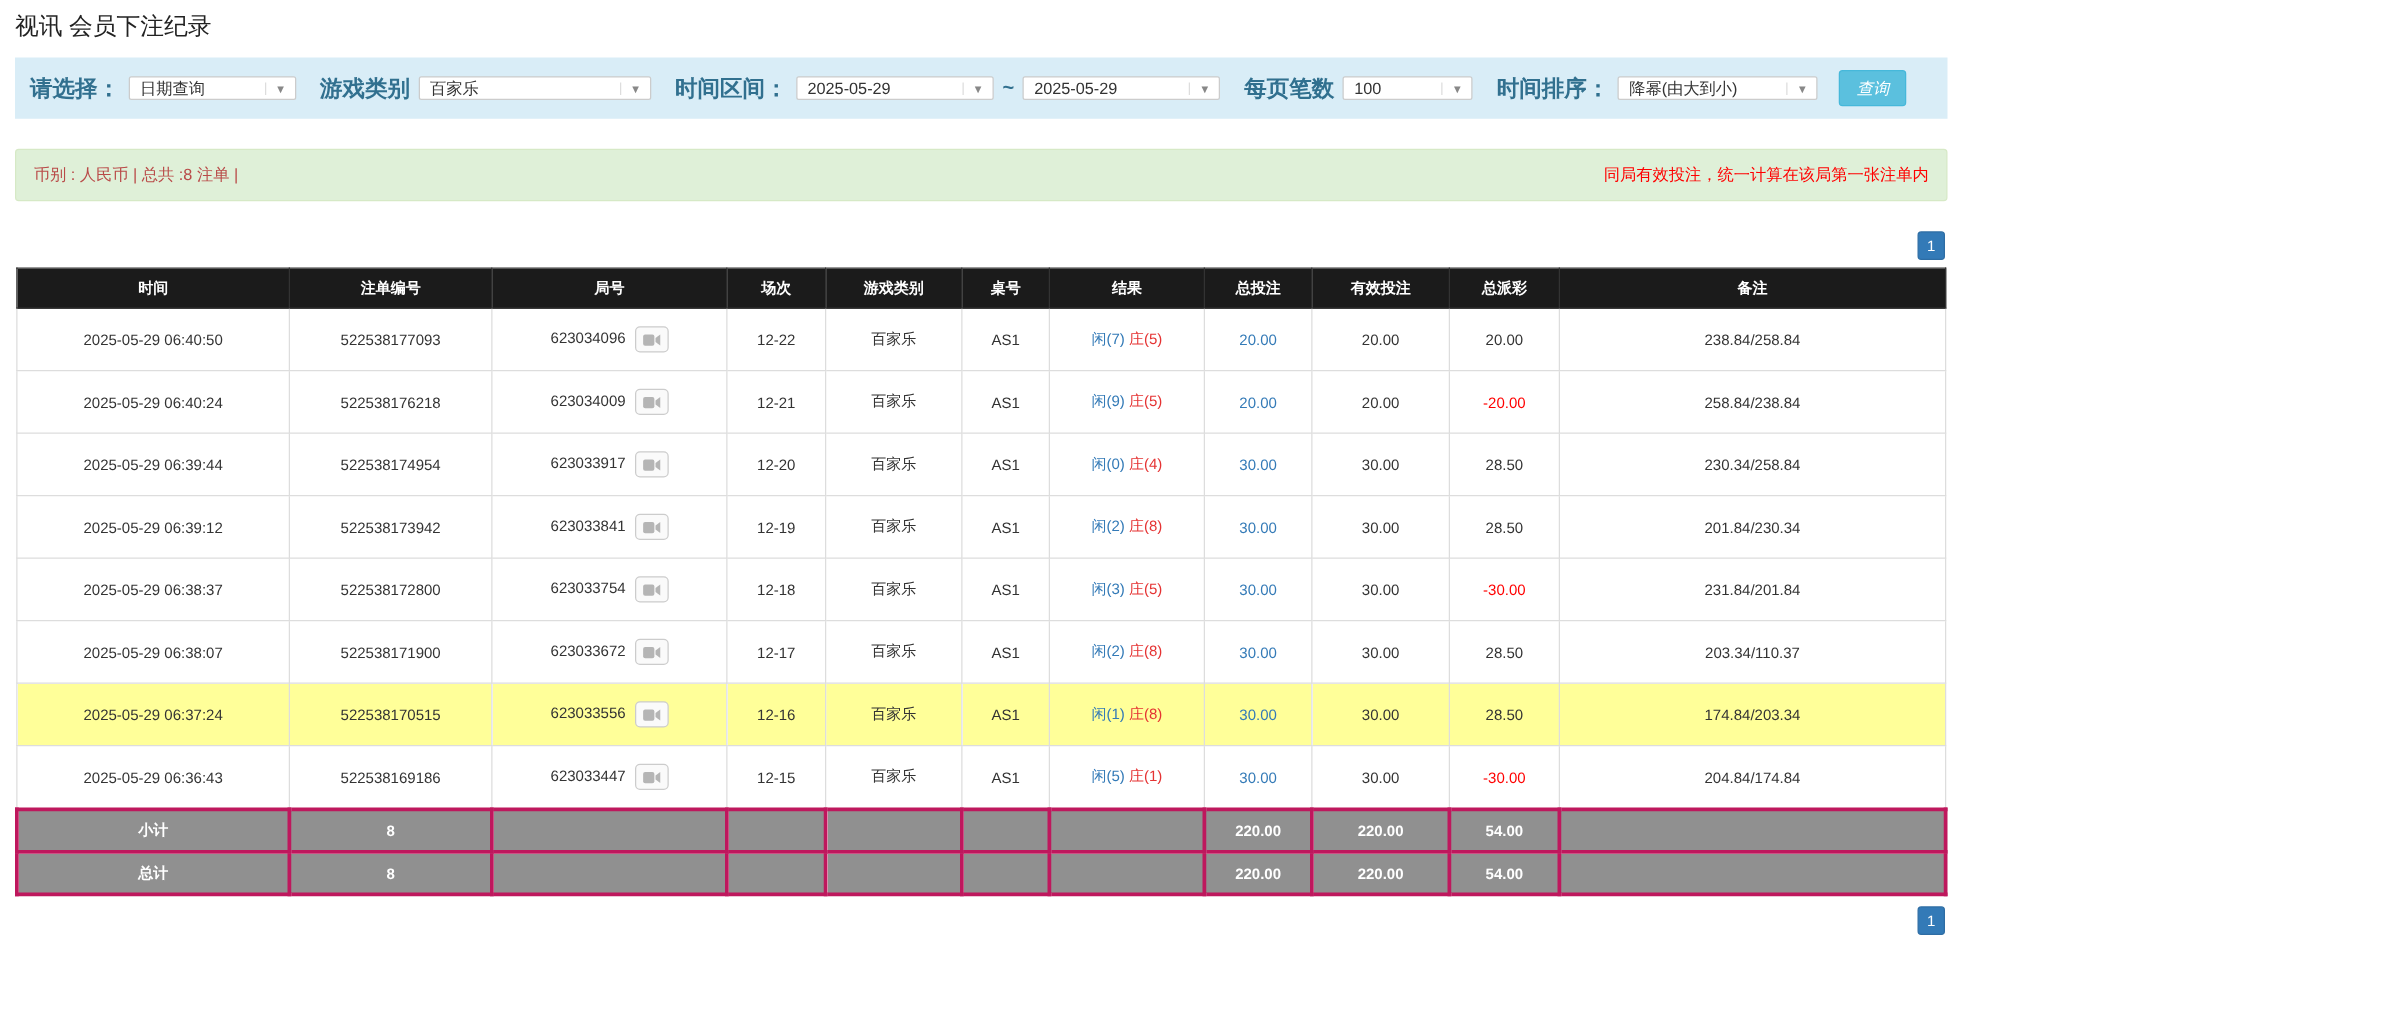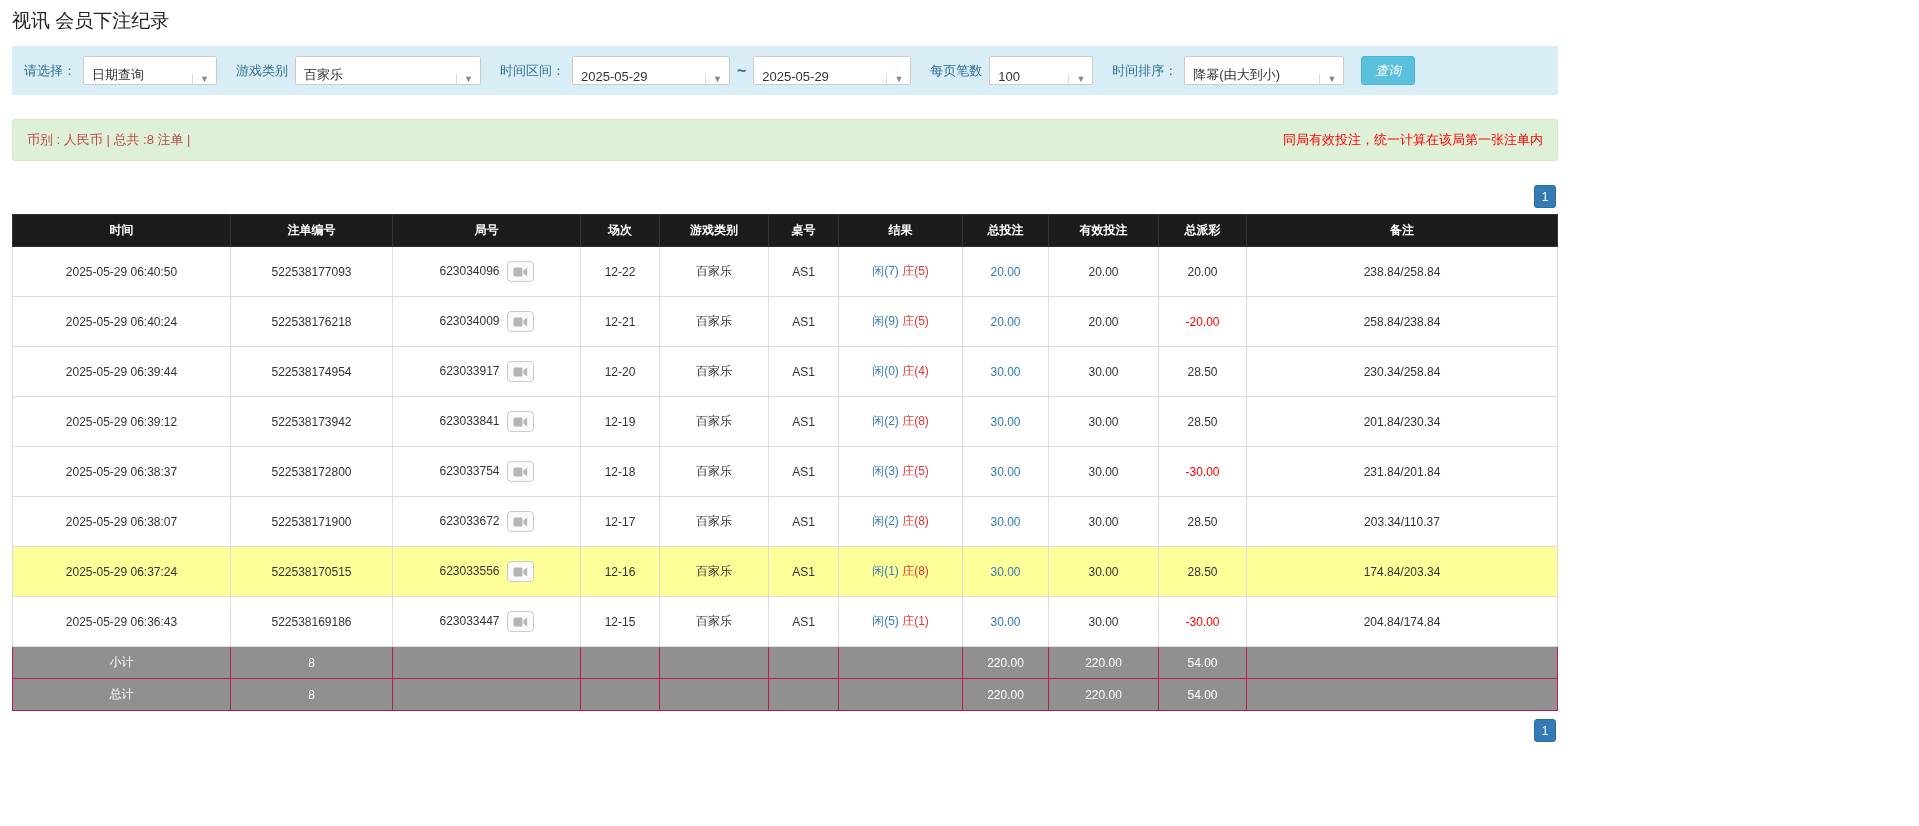--- a/index.html
+++ b/index.html
@@ -21,32 +21,32 @@
   
   .filter-bar {
     display: flex;
     align-items: center;
     background: var(--filter-bg, #d9edf7);
     padding: 10px 12px;
     gap: 7px;
   }
   .filter-label {
     color: var(--label-blue, #31708f);
-    font-weight: normal;
-    font-size: 13px;
+    font-weight: bold;
+    font-size: 18px;
     white-space: nowrap;
   }
   .group-gap { margin-left: 12px; }
   .select-box {
     display: inline-flex;
-    align-items: flex-end;
+    align-items: center;
     background: #fff;
     border: 1px solid #ccc;
     border-radius: 2px;
-    height: 29px;
+    height: 19px;
     cursor: pointer;
   }
   .select-box .value {
     display: flex;
     align-items: center;
     padding: 0 8px;
     font-size: 13px;
     color: #333;
     flex: 1;
     overflow: hidden;
@@ -145,23 +145,23 @@
     height: 21px;
     border: 1px solid #ccc;
     border-radius: 4px;
     background: #fafafa;
     vertical-align: middle;
     cursor: pointer;
   }
   .total-row td {
     background: var(--footer-bg, #909090);
     color: #fff;
-    border: 1px solid #be185d;
+    border: 3px solid #be185d;
     padding: 7px 4px;
-    font-weight: normal;
+    font-weight: bold;
   }
 </style>
 </head>
 <body>
 
 <div class="container">
 
   <h1 class="page-title">视讯 会员下注纪录</h1>
 
   <div class="filter-bar">

